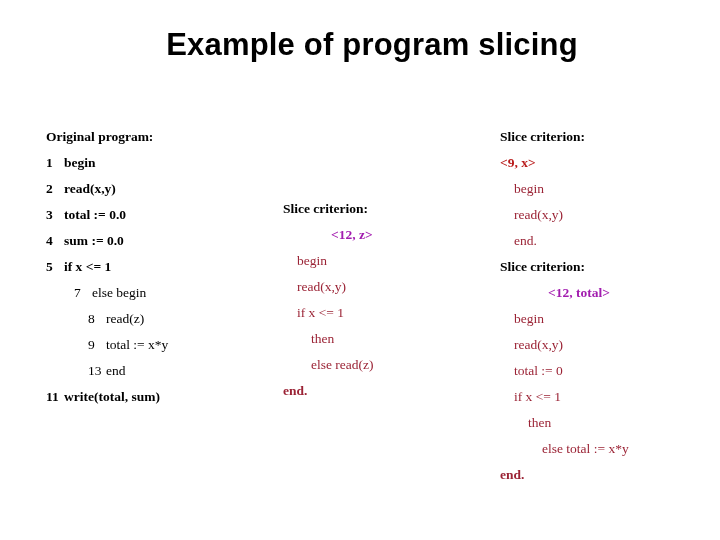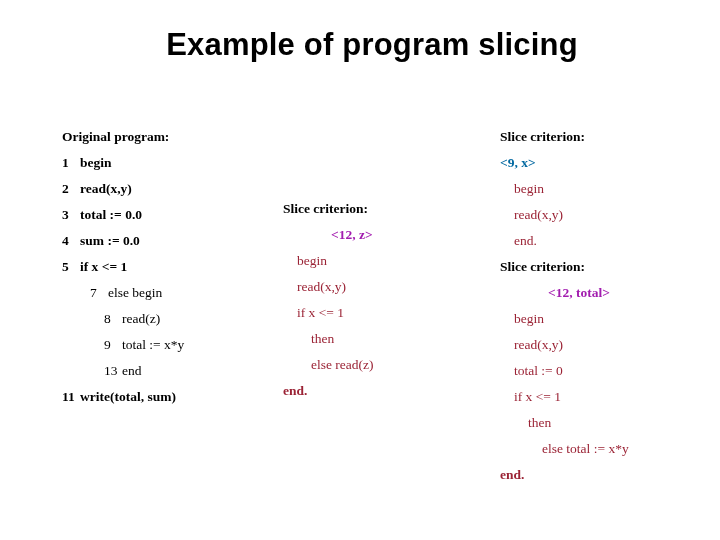--- a/index.html
+++ b/index.html
@@ -40,42 +40,42 @@
   }
 
   
   .column {
     position: absolute;
     font-family: "Liberation Serif", serif;
     font-size: 13.5px;
     color: #000000;
   }
 
-  .col-original { left: 62px;  top: 124px; width: 230px; }
+  .col-original { left: 46px;  top: 124px; width: 230px; }
   .col-middle   { left: 283px; top: 196px; width: 190px; }
   .col-right    { left: 500px; top: 124px; width: 200px; }
 
   
   .heading {
     font-weight: bold;
     font-size: 13.5px;
     color: #000000;
     line-height: 26px;
     white-space: nowrap;
   }
 
   
   .criterion {
     font-weight: bold;
     font-size: 13.5px;
     line-height: 26px;
     white-space: nowrap;
   }
   .criterion.black { color: #a21caf; margin-left: 48px; }
-  .criterion.red   { color: #0369a1; }
+  .criterion.red   { color: #b91c1c; }
 
   
   .code-line {
     font-size: 13.5px;
     line-height: 26px;
     white-space: pre;
     color: #000000;
   }
   .code-line.red { color: #9b2335; }
 

